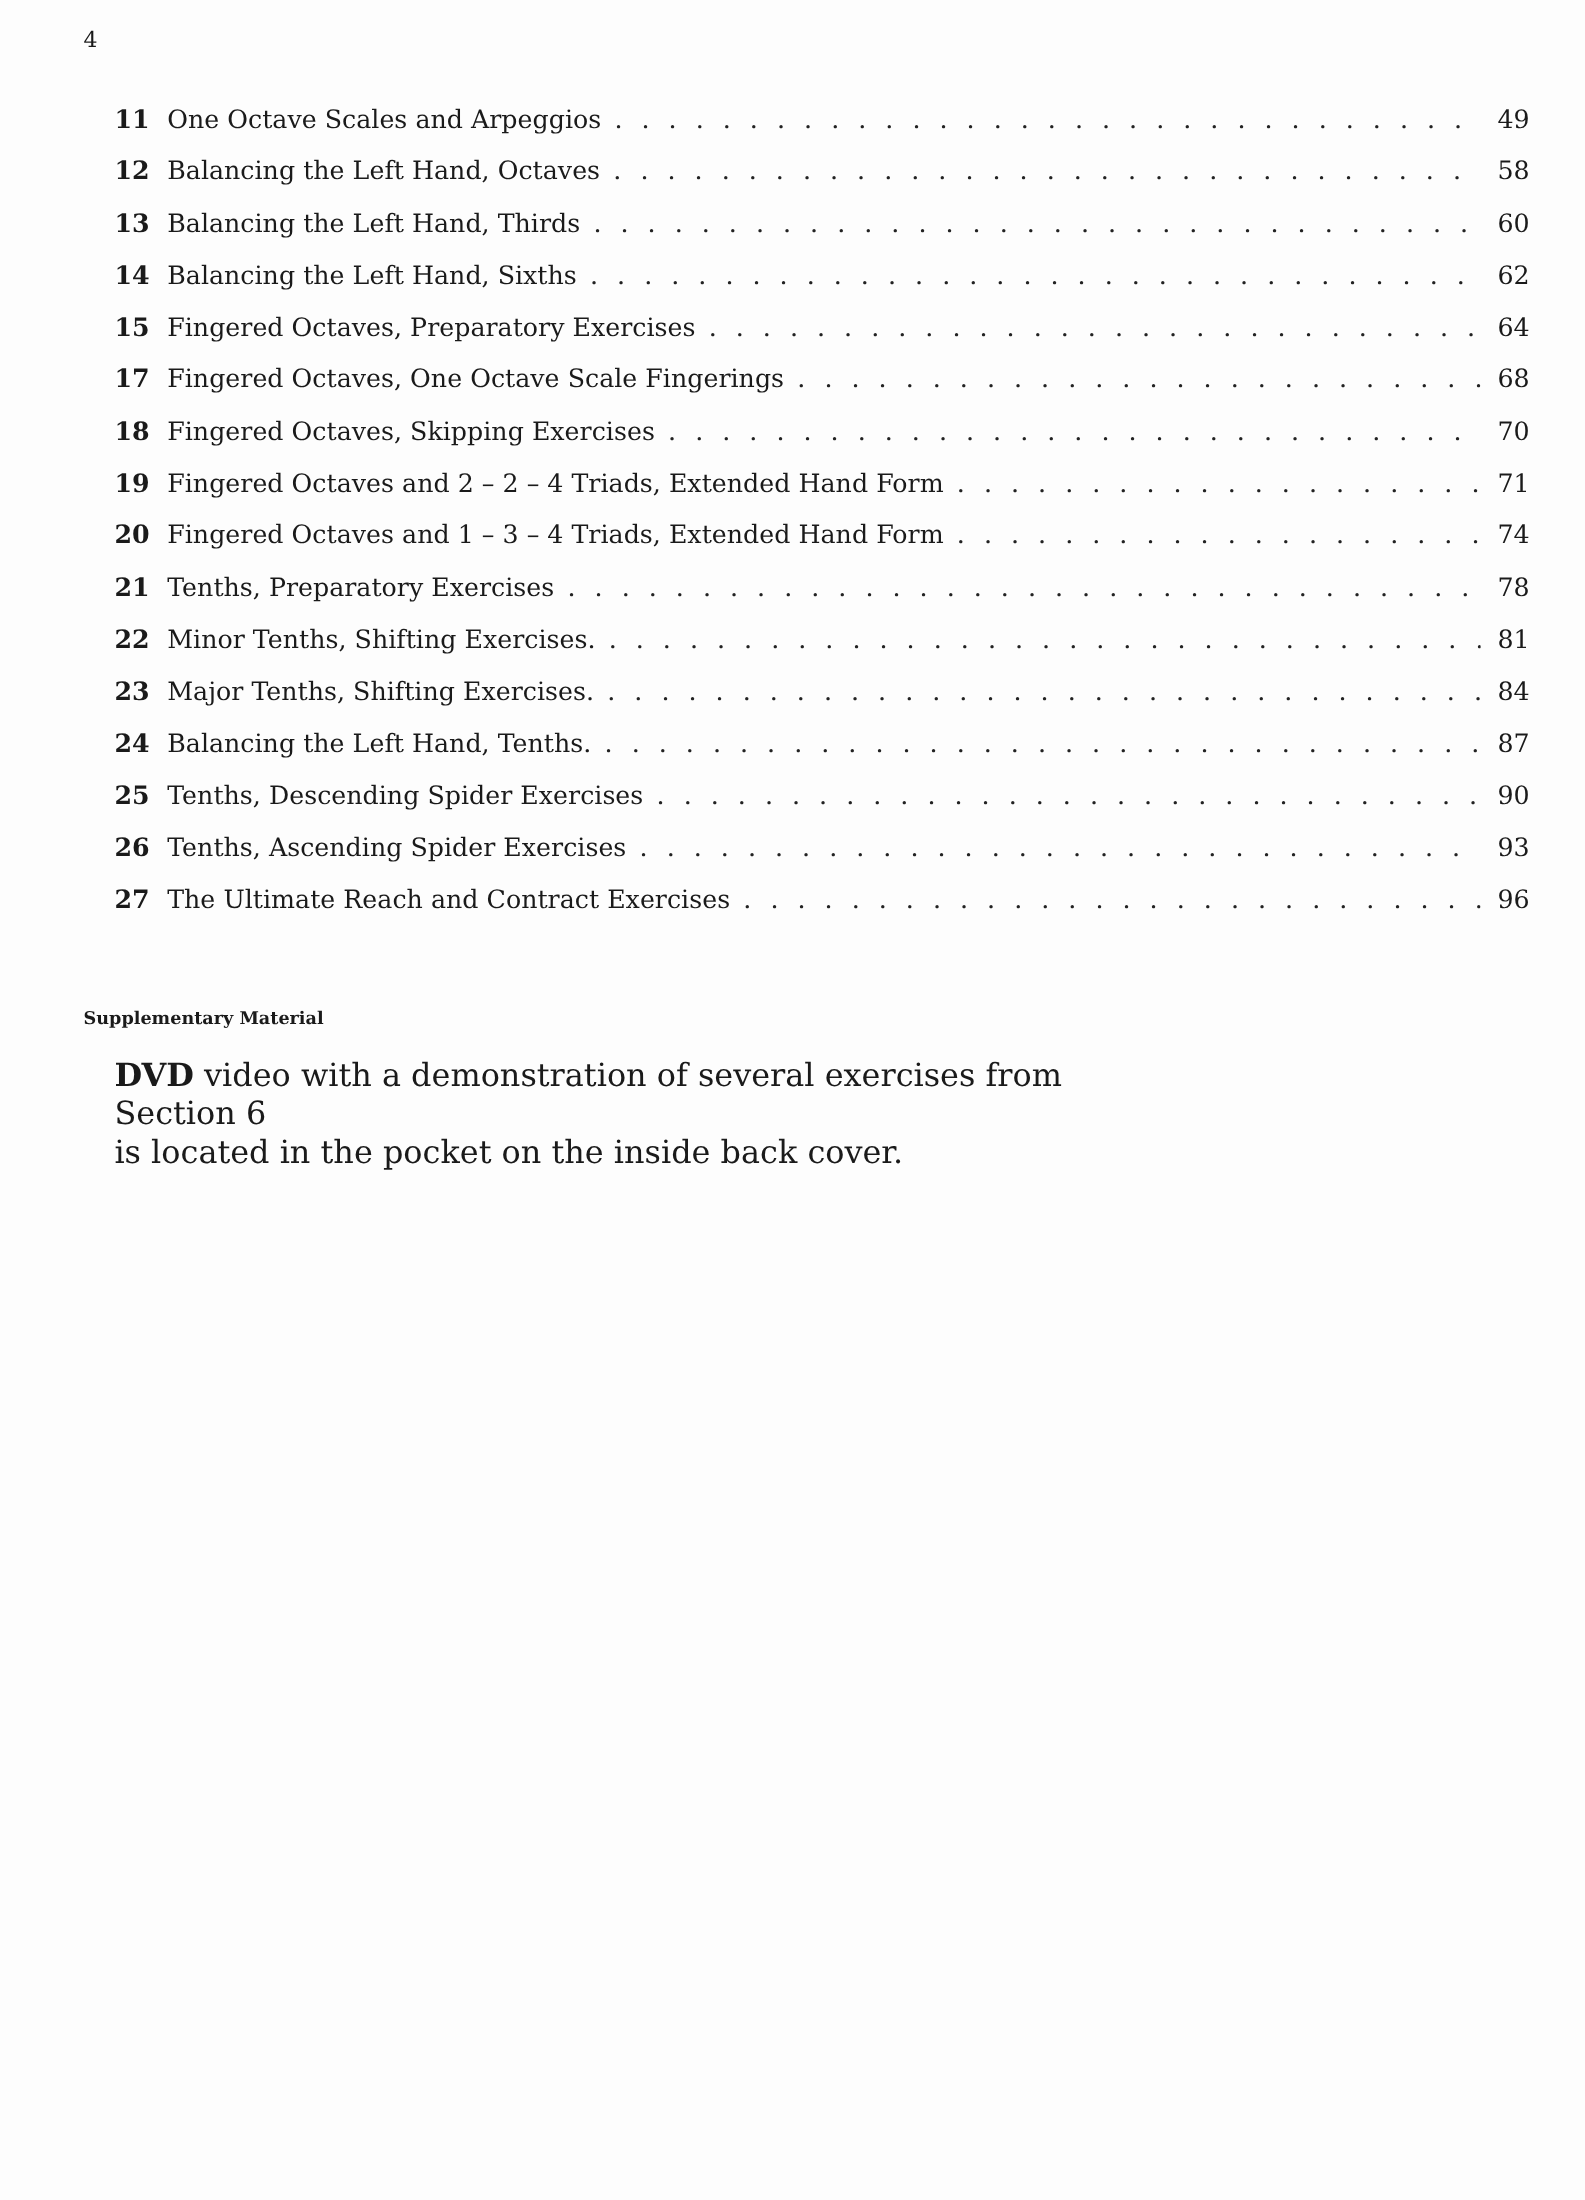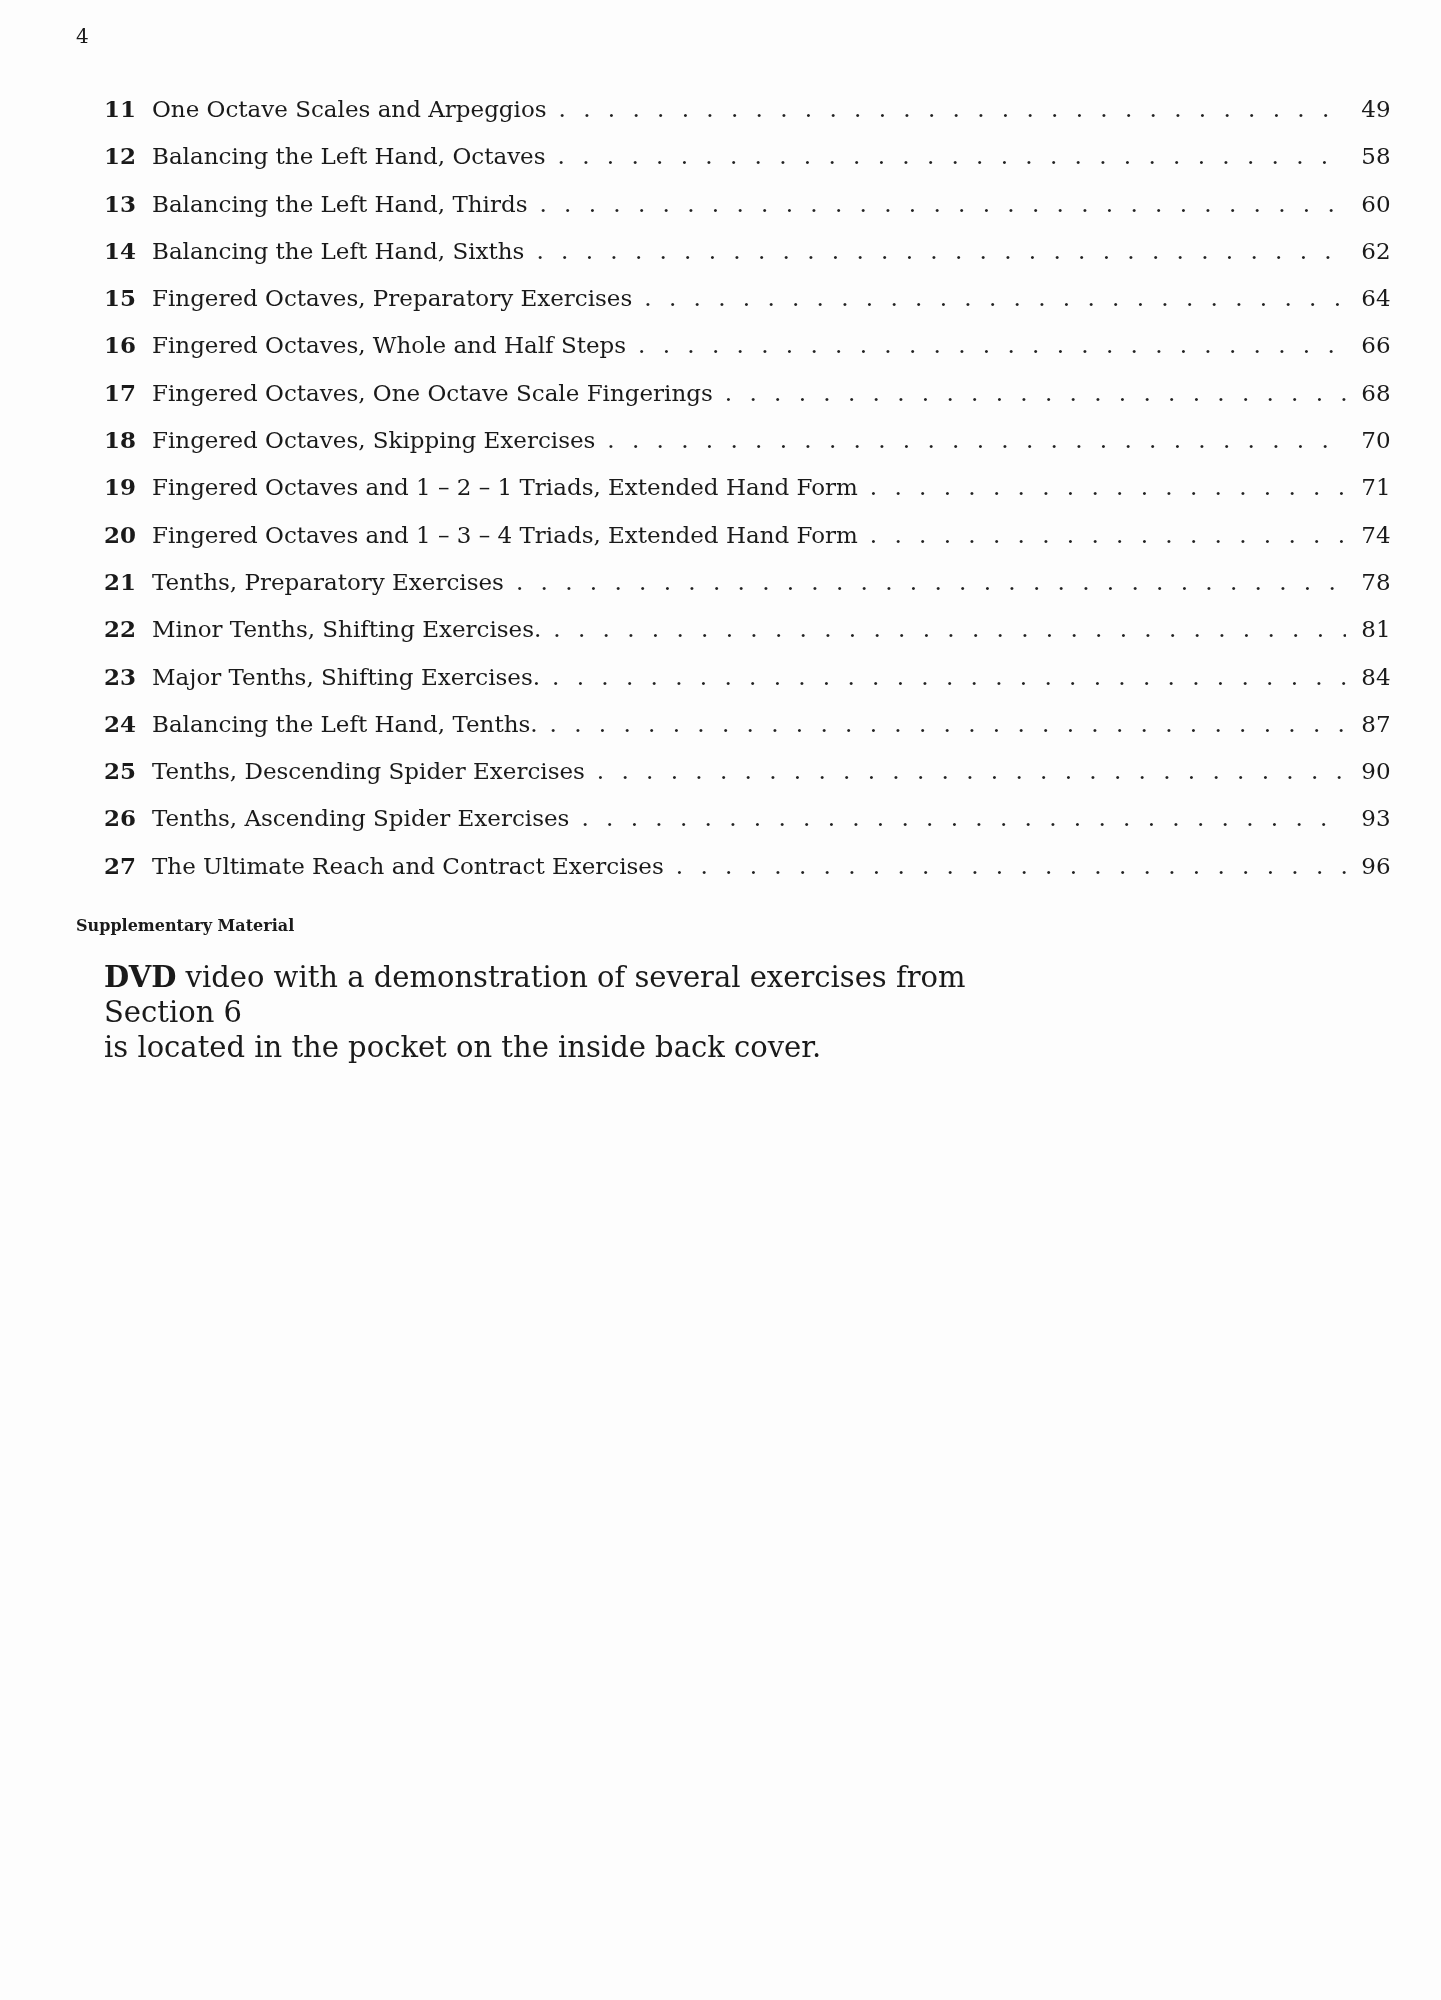--- a/index.html
+++ b/index.html
@@ -50,40 +50,34 @@
       <span class="dots"></span>
       <span class="page">62</span>
     </div>
     <div class="row">
       <span class="num">15</span>
       <span class="title">Fingered Octaves, Preparatory Exercises</span>
       <span class="dots"></span>
       <span class="page">64</span>
     </div>
     <div class="row">
-      <span class="num">16</span>
-      <span class="title">Fingered Octaves, Whole and Half Steps</span>
-      <span class="dots"></span>
-      <span class="page">66</span>
-    </div>
-    <div class="row">
       <span class="num">17</span>
       <span class="title">Fingered Octaves, One Octave Scale Fingerings</span>
       <span class="dots"></span>
       <span class="page">68</span>
     </div>
     <div class="row">
       <span class="num">18</span>
       <span class="title">Fingered Octaves, Skipping Exercises</span>
       <span class="dots"></span>
       <span class="page">70</span>
     </div>
     <div class="row">
       <span class="num">19</span>
-      <span class="title">Fingered Octaves and 1 – 2 – 1 Triads, Extended Hand Form</span>
+      <span class="title">Fingered Octaves and 2 – 2 – 4 Triads, Extended Hand Form</span>
       <span class="dots"></span>
       <span class="page">71</span>
     </div>
     <div class="row">
       <span class="num">20</span>
       <span class="title">Fingered Octaves and 1 – 3 – 4 Triads, Extended Hand Form</span>
       <span class="dots"></span>
       <span class="page">74</span>
     </div>
     <div class="row">

